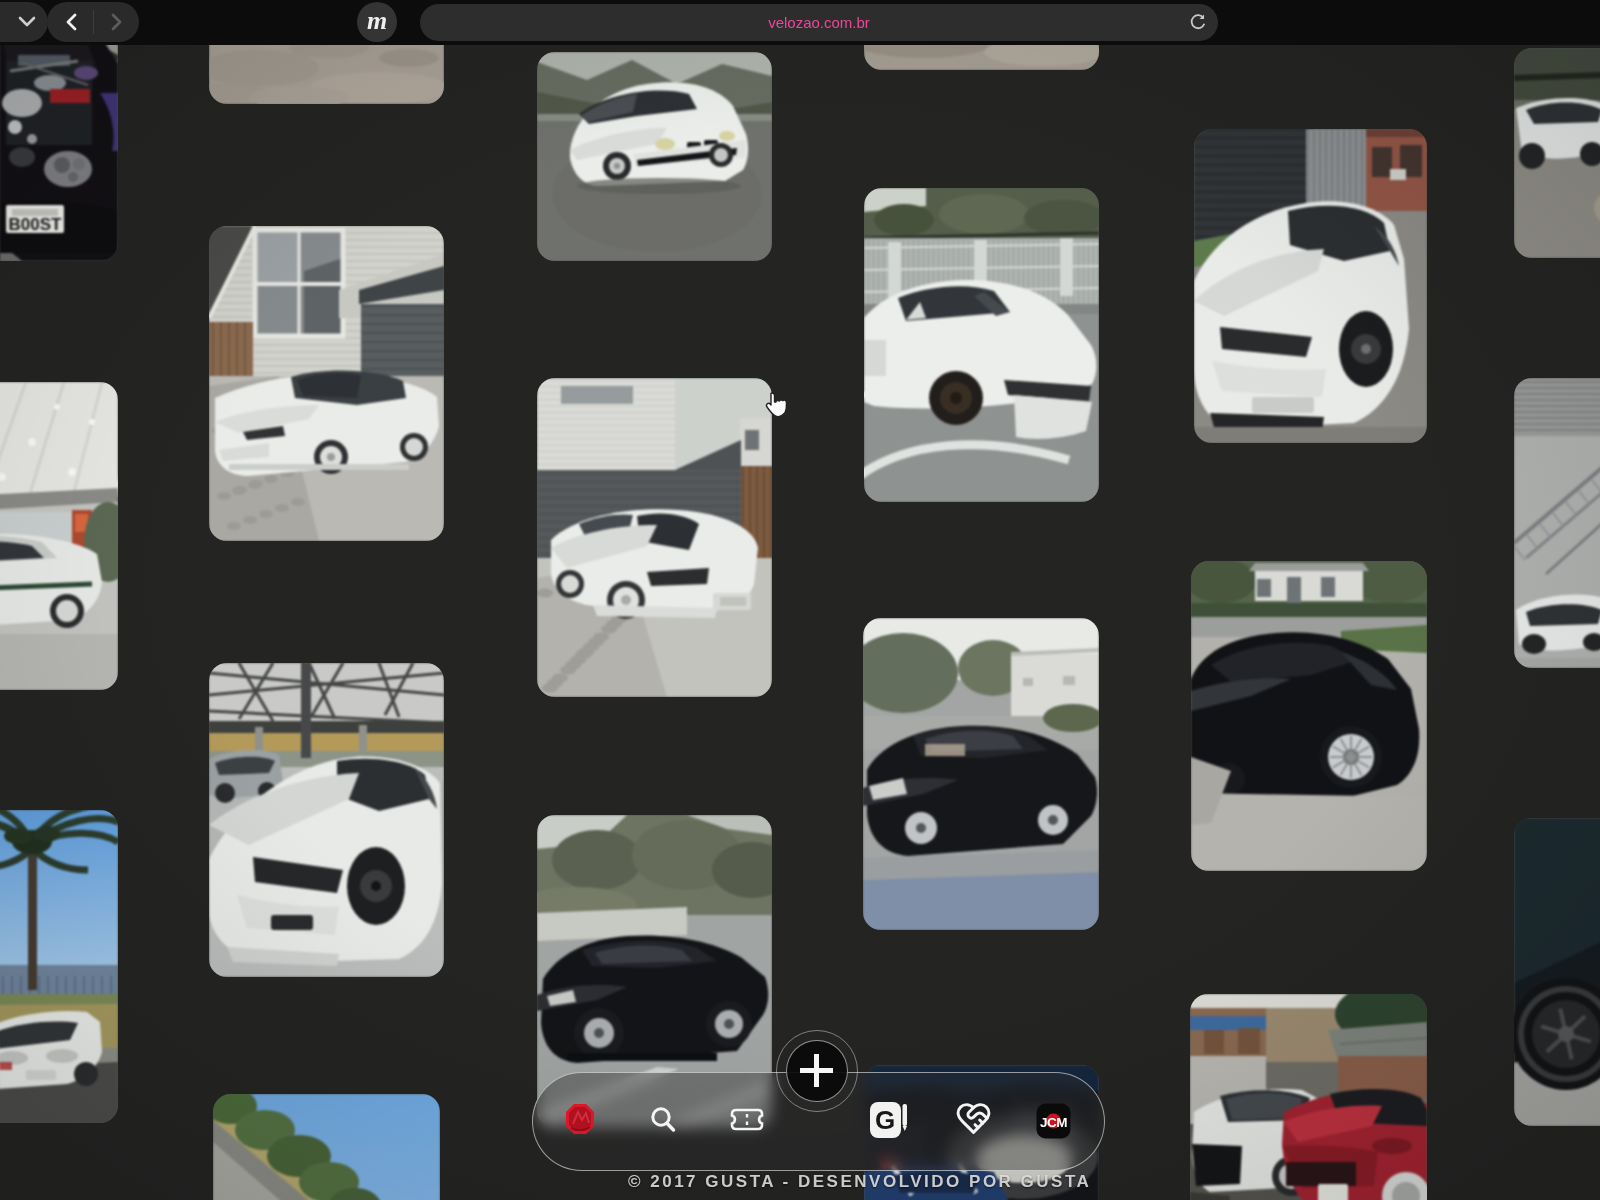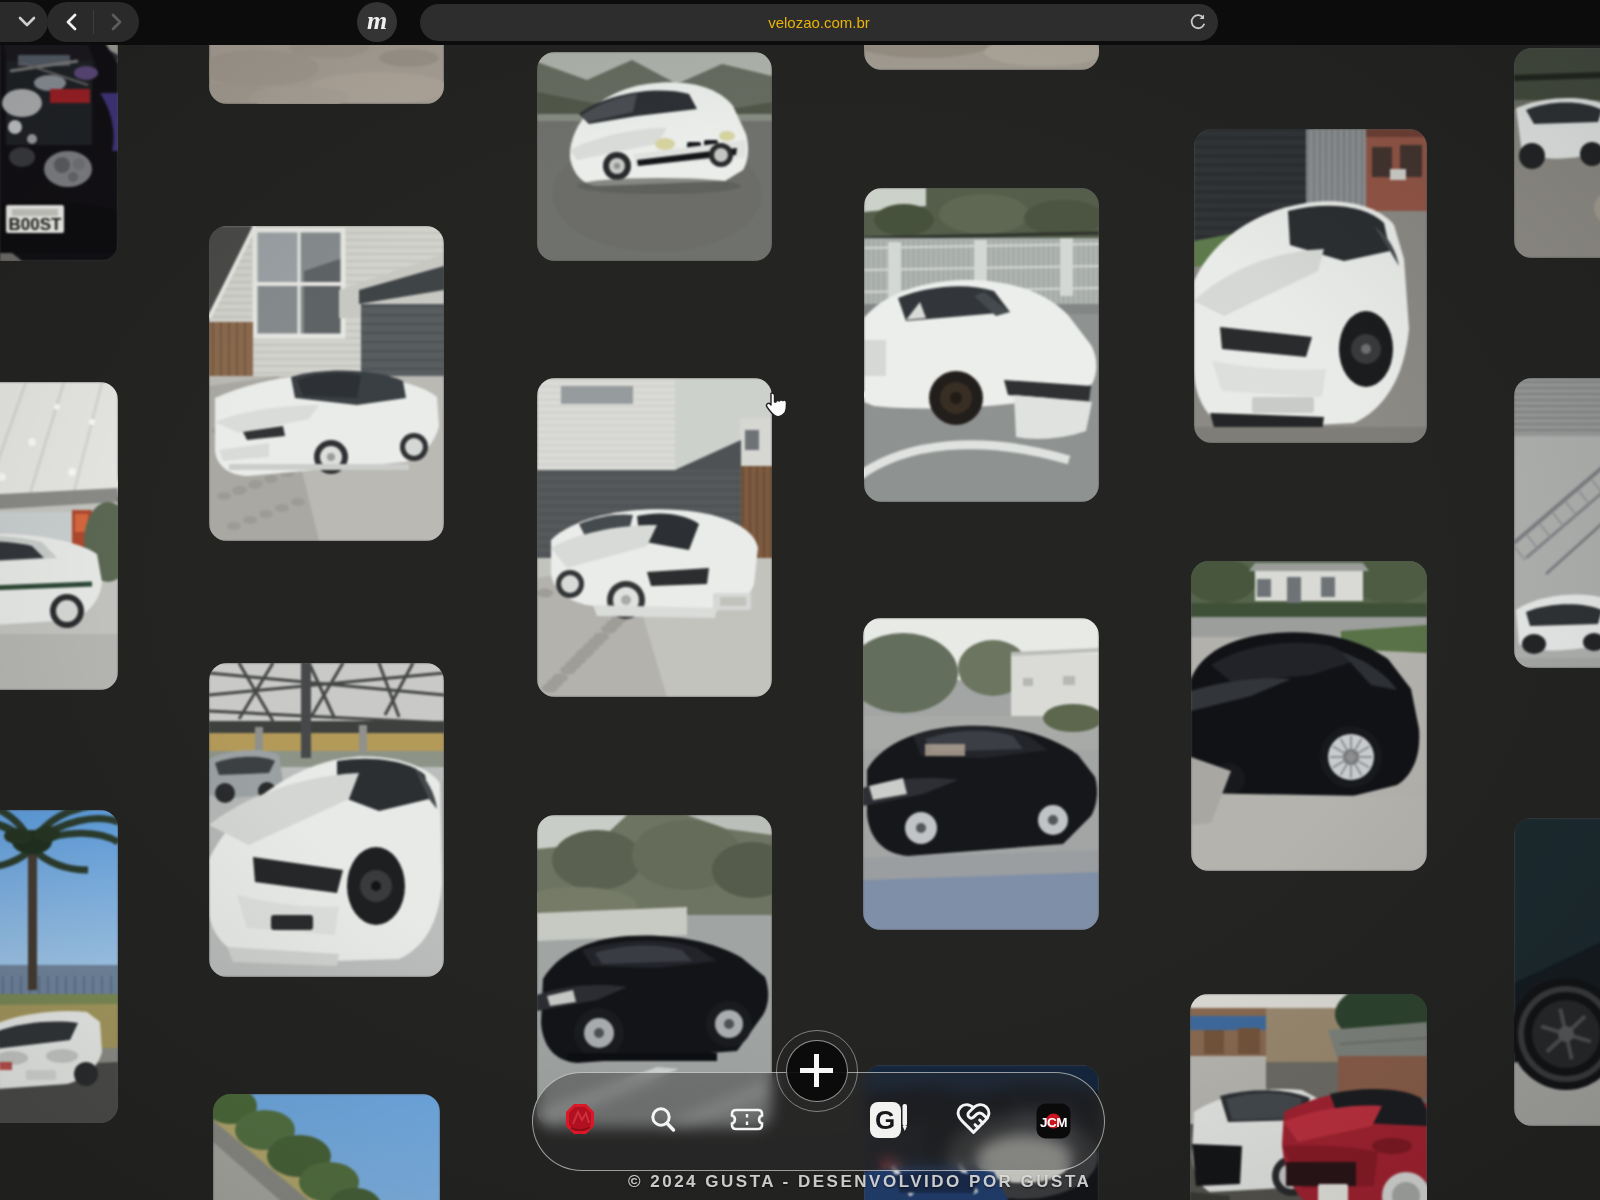--- a/index.html
+++ b/index.html
@@ -1,21 +1,21 @@
 <!DOCTYPE html>
 <html><head>
 <meta charset="utf-8">
 <style>
   html,body{margin:0;padding:0;background:#000;}
   #page{position:relative;width:1600px;height:1200px;overflow:hidden;background:#242423;font-family:"Liberation Sans",sans-serif;}
   .card{position:absolute;border-radius:18px;overflow:hidden;background:#555;}
   .card svg{display:block;width:100%;height:100%;}
   #topbar{position:absolute;left:0;top:0;width:1600px;height:45px;background:#0c0c0c;z-index:40;}
   .pill{position:absolute;background:#2a2a2b;border-radius:20px;}
-  #addr{position:absolute;left:420px;top:4px;width:798px;height:37px;background:#2d2d2e;border-radius:19px;color:#eab308;font-size:15px;text-align:center;line-height:37px;}
+  #addr{position:absolute;left:420px;top:4px;width:798px;height:37px;background:#2d2d2e;border-radius:19px;color:#ec4899;font-size:15px;text-align:center;line-height:37px;}
   #vignette{position:absolute;left:0;top:0;width:1600px;height:1200px;z-index:20;pointer-events:none;
     background:radial-gradient(ellipse 1100px 800px at 50% 48%, rgba(0,0,0,0) 55%, rgba(0,0,0,0.14) 100%);}
   #toolbar{position:absolute;left:532px;top:1072px;width:573px;height:99px;border-radius:50px;
     background:rgba(46,46,46,0.42);border:1.5px solid rgba(255,255,255,0.55);box-sizing:border-box;
     backdrop-filter:blur(7px);z-index:30;}
   #plusbtn{position:absolute;left:785.5px;top:1039.5px;width:62px;height:62px;border-radius:50%;
     background:rgba(10,10,10,0.93);border:1.5px solid rgba(255,255,255,0.55);box-sizing:border-box;z-index:31;}
   #footer{position:absolute;left:628px;top:1172px;color:rgba(228,228,228,0.88);font-size:17px;font-weight:bold;
     letter-spacing:2.5px;z-index:32;text-shadow:0 1px 2px rgba(0,0,0,0.6);white-space:nowrap;}
   .ticon{position:absolute;z-index:33;}
@@ -804,21 +804,21 @@
           <circle cx="216" cy="202" r="14" fill="#a9aba9"></circle>
           <polygon points="0,198 40,202 30,315 0,315" fill="#3b3b37"></polygon>
         </g>
       </svg>
     </div>
 
   <div id="vignette"></div>
 
   <div id="toolbar"></div>
   <div id="plusbtn"></div>
-  <div id="footer">© 2024 GUSTA - DESENVOLVIDO POR GUSTA</div>
+  <div id="footer">© 2017 GUSTA - DESENVOLVIDO POR GUSTA</div>
 
   <div style="position:absolute;left:775.5px;top:1029.5px;width:82px;height:82px;border-radius:50%;border:1.5px solid rgba(255,255,255,0.42);box-sizing:border-box;z-index:30;"></div>
   <svg class="ticon" style="left:563px;top:1102px;" width="34" height="36" viewBox="0 0 34 36">
     <polygon points="11,2 23,2 31,10 31,24 23,32 11,32 3,24 3,10" fill="#dc1828"></polygon>
     <polygon points="12,5 22,5 28,11 28,23 22,29 12,29 6,23 6,11" fill="#b01020"></polygon>
     <path d="M10,22 L15,10 L19,18 L23,11 L26,21" stroke="#d43744" stroke-width="2" fill="none" opacity="0.8"></path>
     <path d="M8,26 C14,29 22,29 27,25" stroke="#8d0d18" stroke-width="2" fill="none"></path>
   </svg>
   <svg class="ticon" style="left:649px;top:1106px;" width="28" height="28" viewBox="0 0 28 28">
     <circle cx="12" cy="11" r="8.2" stroke="#f4f4f4" stroke-width="3" fill="none"></circle>

